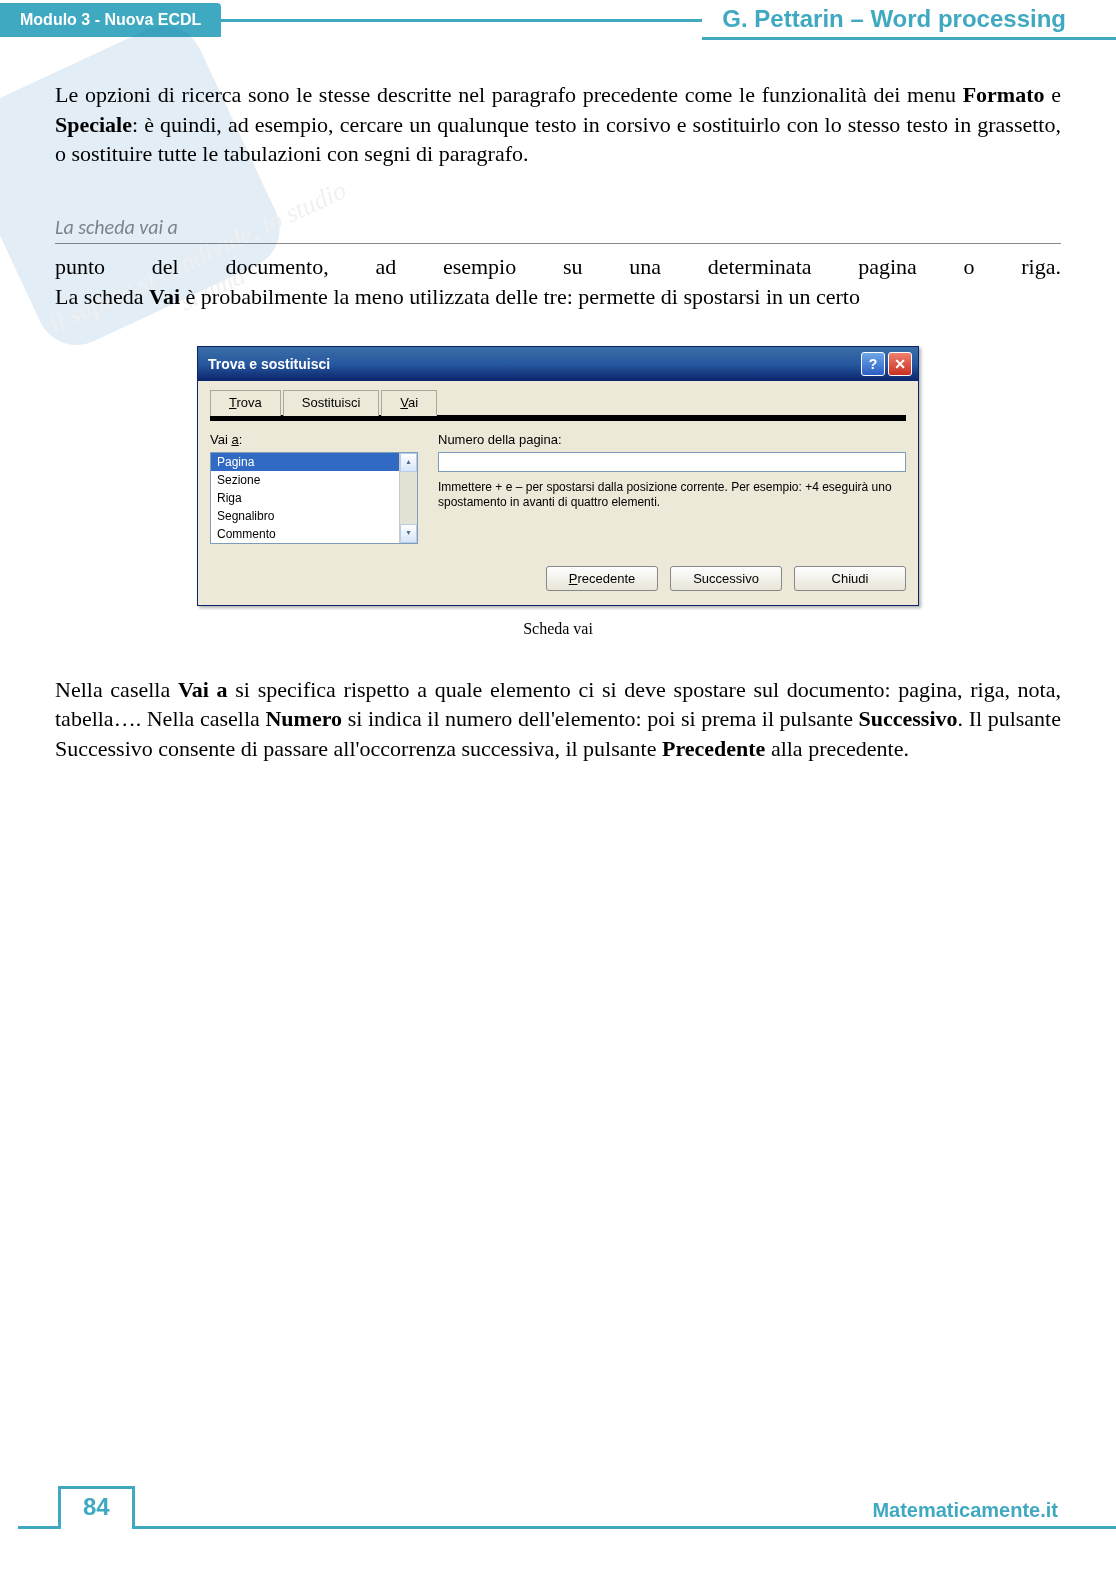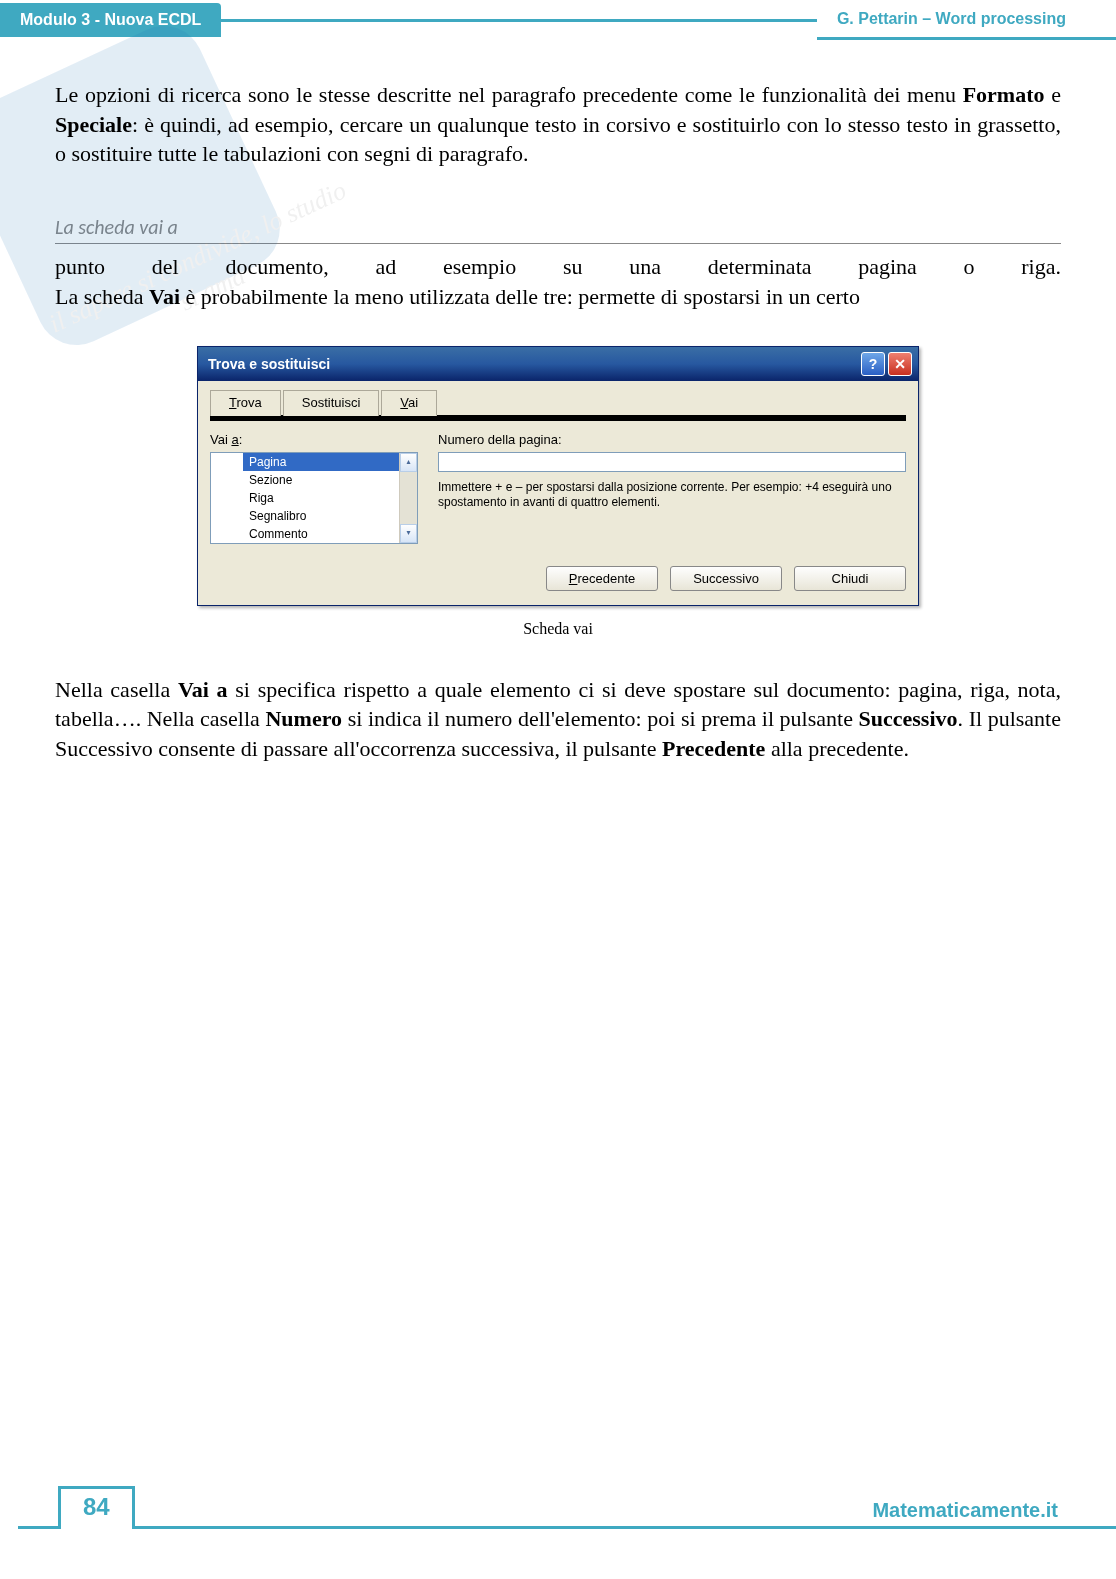--- a/index.html
+++ b/index.html
@@ -27,21 +27,21 @@
   }
   .header-line {
     flex: 1;
     border-bottom: 3px solid #3fa9c1;
     height: 0;
   }
   .header-right {
     color: #3fa9c1;
     font-family: Verdana, Arial, sans-serif;
     font-weight: bold;
-    font-size: 16px;
+    font-size: 24px;
     padding-right: 50px;
     padding-left: 20px;
     border-bottom: 3px solid #3fa9c1;
     line-height:36px;
   }
   .page-body {
     padding: 40px 55px 0 55px;
     font-size: 22px;
     line-height: 1.35;
     position: relative;
@@ -145,21 +145,21 @@
   .cols { display: flex; gap: 20px; }
   .col-left { width: 208px; }
   .col-right { flex: 1; }
   .lbl { font-size: 13px; margin-bottom: 3px; }
   .listbox {
     border: 1px solid #7f9db9;
     background: #fff;
     height: 90px;
     display: flex;
   }
-  .list-items { flex: 1; overflow: hidden; padding-left: 32px; }
+  .list-items { flex: 1; overflow: hidden; }
   .list-item { padding: 1px 6px; font-size: 12px; white-space:nowrap; }
   .list-item.selected { background: #316ac5; color: #fff; }
   .scrollbar {
     width: 17px;
     background: #e4e2d5;
     display: flex;
     flex-direction: column;
     border-left: 1px solid #cfcabd;
   }
   .sb-btn {

